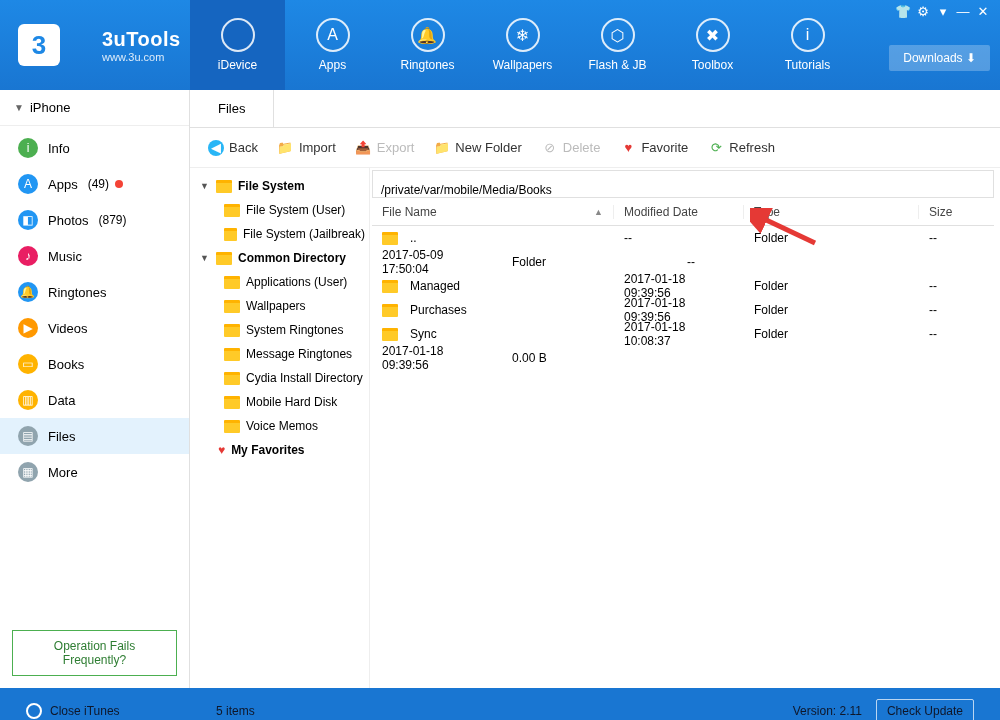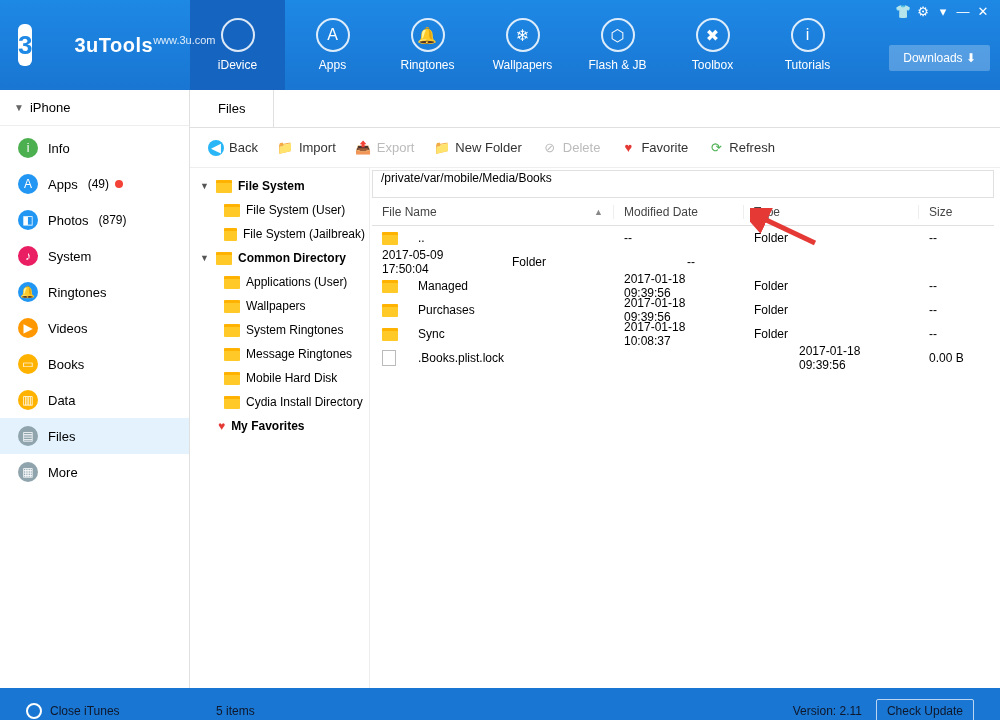--- a/index.html
+++ b/index.html
@@ -1,20 +1,20 @@
 <!DOCTYPE html>
 <html><head>
 <meta charset="utf-8">
 <style>
 * { margin: 0; padding: 0; box-sizing: border-box; font-family: "Segoe UI", Tahoma, sans-serif; }
 body { width: 1000px; height: 720px; overflow: hidden; background: #fff; position: relative; }
 .header { height: 90px; background: linear-gradient(#1e88e5,#1976d2); display: flex; align-items: stretch; color: #fff; }
 .logo-block { width: 190px; display: flex; align-items: center; padding-left: 18px; gap: 10px; }
 .logo-badge { width: 42px; height: 42px; background: #fff; border-radius: 6px; display: flex; align-items: center; justify-content: center; color: #1e88e5; font-size: 26px; font-weight: 700; }
-.logo-text { display: flex; flex-direction: row; margin-left: 32px; }
+.logo-text { display: flex; flex-direction: column; margin-left: 32px; }
 .logo-text .t1 { font-size: 20px; font-weight: 600; letter-spacing: .5px; }
 .logo-text .t2 { font-size: 11px; opacity: .85; }
 .topnav { flex: 1; display: flex; align-items: stretch; }
 .topitem { width: 95px; display: flex; flex-direction: column; align-items: center; justify-content: center; cursor: pointer; }
 .topitem .circ { width: 34px; height: 34px; border: 2px solid rgba(255,255,255,.85); border-radius: 50%; display: flex; align-items: center; justify-content: center; font-size: 16px; }
 .topitem.sel { background: #1565c0; }
 .topitem .lbl { font-size: 12px; margin-top: 6px; }
 .win-controls { position: absolute; right: 0; top: 0; display: flex; gap: 2px; padding: 4px 8px; color: #fff; font-size: 13px; }
 .win-controls span { width: 18px; text-align: center; cursor: pointer; }
 .dl-btn { position: absolute; right: 10px; top: 45px; background: rgba(255,255,255,.25); padding: 6px 14px; border-radius: 2px; font-size: 12px; color: #fff; cursor: pointer; }
@@ -39,25 +39,25 @@
 .content { flex: 1; display: flex; overflow: hidden; }
 .tree { width: 180px; border-right: 1px solid #eee; padding: 6px 0; font-size: 12px; overflow: auto; }
 .tree-row { display: flex; align-items: center; gap: 6px; padding: 5px 4px 5px 10px; cursor: pointer; white-space: nowrap; }
 .tree-row.head { font-weight: 700; }
 .tree-row .tw { width: 10px; font-size: 9px; color: #555; }
 .tree-row .fic { width: 16px; height: 13px; background: #ffca28; border-radius: 1px; border-top: 3px solid #ffb300; }
 .tree-row.child { padding-left: 34px; }
 .tree-row.fav { padding-left: 28px; font-weight: 700; }
 .tree-row.fav .hic { color: #e53935; }
 .files { flex: 1; display: flex; flex-direction: column; position: relative; }
-.pathbar { height: 28px; border: 1px solid #e0e0e0; margin: 2px 6px 0 2px; padding: 0 8px; display: flex; align-items: flex-start; font-size: 12px; }
+.pathbar { height: 28px; border: 1px solid #e0e0e0; margin: 2px 6px 0 2px; padding: 0 8px; display: flex; align-items: flex-end; font-size: 12px; }
 .pathbar input { border: none; outline: none; flex: 1; font-size: 12px; }
 .cols { display: flex; height: 28px; align-items: center; font-size: 12px; color: #444; border-bottom: 1px solid #e0e0e0; margin: 0 6px 0 2px; }
 .cols .c { padding: 0 10px; border-right: 1px solid #eee; }
-.c-name { flex: 1.4; display: flex; align-items: center; gap: 14px; }
+.c-name { flex: 1.4; display: flex; align-items: center; gap: 6px; }
 .c-date { width: 130px; }
 .c-type { width: 175px; }
 .c-size { width: 75px; border-right: none !important; }
 .rows { flex: 1; }
 .frow { display: flex; height: 24px; align-items: center; font-size: 12px; margin: 0 6px 0 2px; }
 .frow .c { padding: 0 10px; }
 .frow .fic2 { width: 16px; height: 13px; background: #ffca28; border-radius: 1px; border-top: 3px solid #ffb300; display: inline-block; margin-right: 6px; vertical-align: -2px; }
 .frow .fic3 { width: 14px; height: 16px; background: #fff; border: 1px solid #bbb; display: inline-block; margin-right: 8px; vertical-align: -3px; }
 .arrow { position: absolute; top: 40px; left: 380px; pointer-events: none; }
 .statusbar { height: 45px; background: #1976d2; color: #0f172a; display: flex; align-items: center; font-size: 12px; padding: 0 26px; }
@@ -139,21 +139,21 @@
           <span class="cnt">(49)</span>
           <span class="dot"></span>
         </div>
         <div class="sidebar-item">
           <span class="ic" style="background:#2196f3">◧</span>
           <span>Photos</span>
           <span class="cnt">(879)</span>
         </div>
         <div class="sidebar-item">
           <span class="ic" style="background:#e91e63">♪</span>
-          <span>System</span>
+          <span>Music</span>
         </div>
         <div class="sidebar-item">
           <span class="ic" style="background:#2196f3">🔔</span>
           <span>Ringtones</span>
         </div>
         <div class="sidebar-item">
           <span class="ic" style="background:#ff9800">▶</span>
           <span>Videos</span>
         </div>
         <div class="sidebar-item">
@@ -166,20 +166,21 @@
         </div>
         <div class="sidebar-item sel">
           <span class="ic" style="background:#90a4ae">▤</span>
           <span>Files</span>
         </div>
         <div class="sidebar-item">
           <span class="ic" style="background:#90a4ae">▦</span>
           <span>More</span>
         </div>
       </div>
+    <div class="op-fail">Operation Fails Frequently?</div>
   </div>
 
   <div class="main">
     <div class="tabbar">
       <div class="tab">
           <span>Files</span>
         </div>
     </div>
     <div class="toolbar">
       <div class="tbtn">
@@ -242,25 +243,29 @@
           <div class="tree-row child">
             <span class="fic"></span>
             <span>System Ringtones</span>
           </div>
           <div class="tree-row child">
             <span class="fic"></span>
             <span>Message Ringtones</span>
           </div>
           <div class="tree-row child">
             <span class="fic"></span>
+            <span>Cydia Install Directory</span>
+          </div>
+          <div class="tree-row child">
+            <span class="fic"></span>
             <span>Mobile Hard Disk</span>
           </div>
           <div class="tree-row child">
             <span class="fic"></span>
-            <span>Cydia Install Directory</span>
+            <span>Voice Memos</span>
           </div>
           <div class="tree-row fav">
             <span class="hic">♥</span>
             <span>My Favorites</span>
           </div>
         </div>
       <div class="files">
         <div class="pathbar">
           <input value="/private/var/mobile/Media/Books" style="">
         </div>
@@ -298,21 +303,20 @@
               <div class="c c-type">Folder</div>
               <div class="c c-size">--</div>
             </div>
             <div class="frow">
               <div class="c c-name"><span class="fic2"></span>Sync</div>
               <div class="c c-date">2017-01-18 10:08:37</div>
               <div class="c c-type">Folder</div>
               <div class="c c-size">--</div>
             </div>
             <div class="frow">
-              <div class="c c-name"><span class="fic3"></span>.Books.plist.lock</div>
               <div class="c c-date">2017-01-18 09:39:56</div>
               <div class="c c-size">0.00 B</div>
             </div>
           </div>
         <svg class="arrow" width="70" height="40">
           <defs>
               <marker id="ah" markerWidth="8" markerHeight="8" refX="2" refY="3" orient="auto">
                 <path d="M0,0 L0,6 L7,3 z" fill="#e53935"></path>
               </marker>
             </defs>

